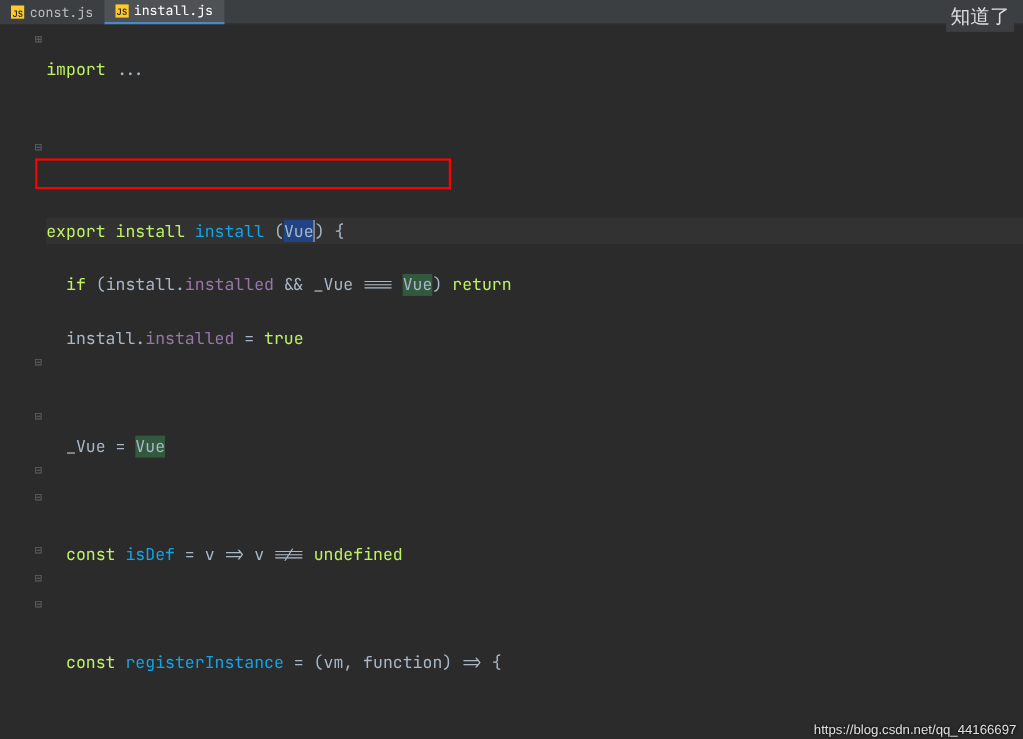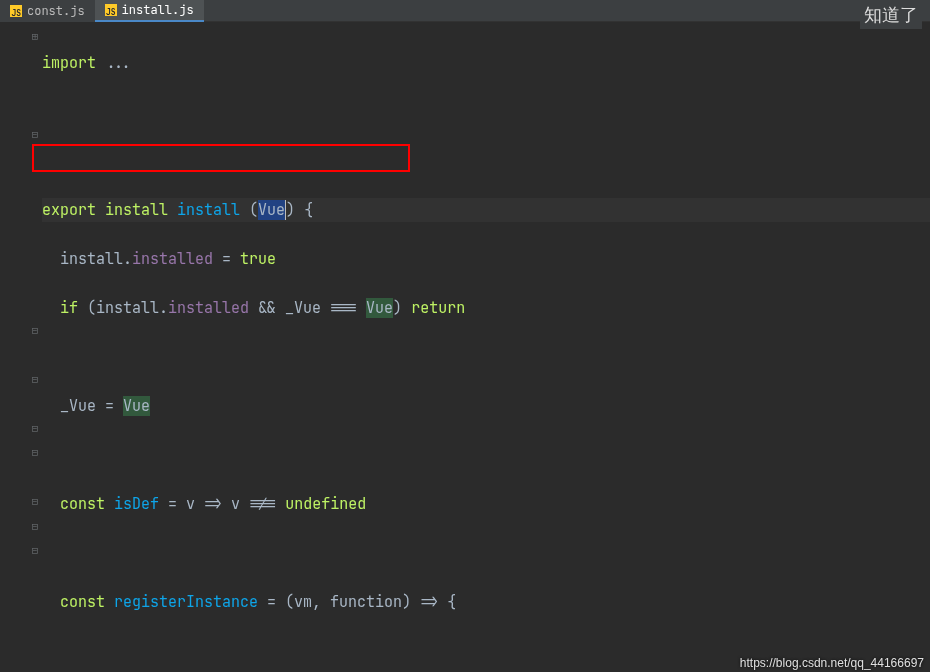--- a/index.html
+++ b/index.html
@@ -153,22 +153,22 @@
     <span class="fold" style="top:468px">⊟</span>
     <span class="fold" style="top:493px">⊟</span>
     <span class="fold" style="top:517px">⊟</span>
   </div>
 
   <div class="code-area">
 <div class="line"><span class="kw">import</span><span> ...</span></div>
 <div class="line"></div>
 <div class="line"></div>
 <div class="line cursor-line"><span class="kw">export</span> <span class="kw">install</span> <span class="fn-name">install</span> (<span class="caret-bg">Vue</span><span class="dim-cursor"></span>)<span> {</span></div>
+<div class="line">  <span class="kw">if</span><span> (install.</span><span class="prop">installed</span><span> &amp;&amp; </span><span>_Vue === </span><span class="sel-match">Vue</span><span>) </span><span class="kw">return</span></div>
 <div class="line">  <span>install.</span><span class="prop">installed</span><span> = </span><span class="kw">true</span></div>
-<div class="line">  <span class="kw">if</span><span> (install.</span><span class="prop">installed</span><span> &amp;&amp; </span><span>_Vue === </span><span class="sel-match">Vue</span><span>) </span><span class="kw">return</span></div>
 <div class="line"></div>
 <div class="line">  <span>_Vue = </span><span class="sel-match">Vue</span></div>
 <div class="line"></div>
 <div class="line">  <span class="kw">const</span> <span class="fn-name">isDef</span><span> = </span><span class="param">v</span><span> =&gt; </span><span>v</span><span> !== </span><span class="kw">undefined</span></div>
 <div class="line"></div>
 <div class="line">  <span class="kw">const</span> <span class="fn-name">registerInstance</span><span> = (</span><span class="param">vm</span><span>, </span><span class="param">function</span><span>) =&gt; {</span></div>
 
 
 
 

